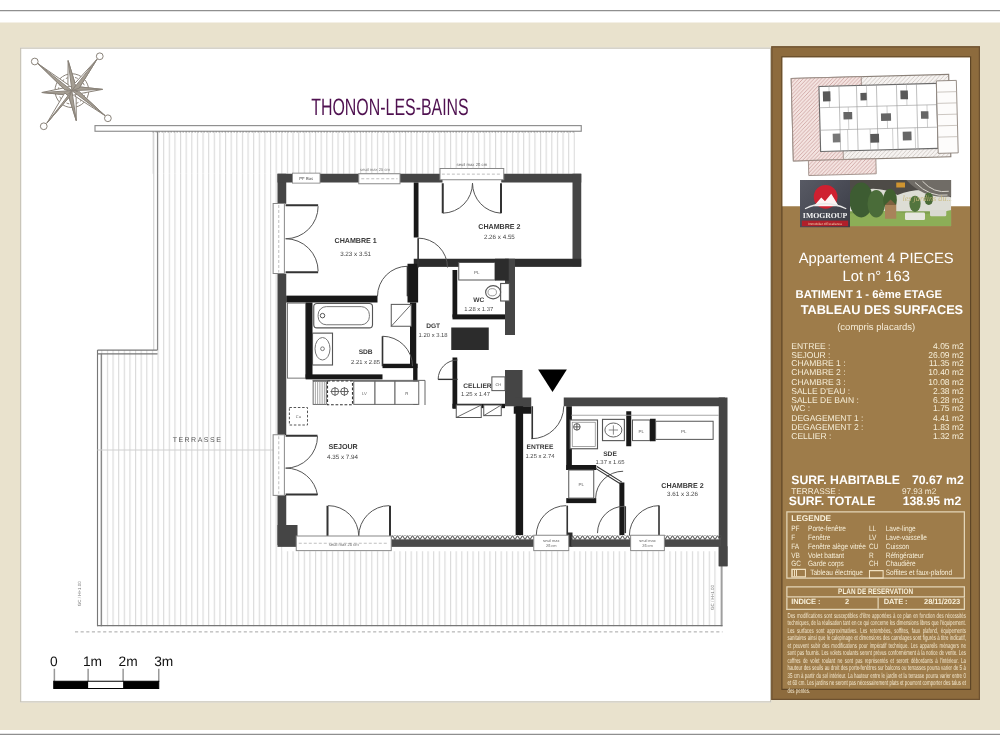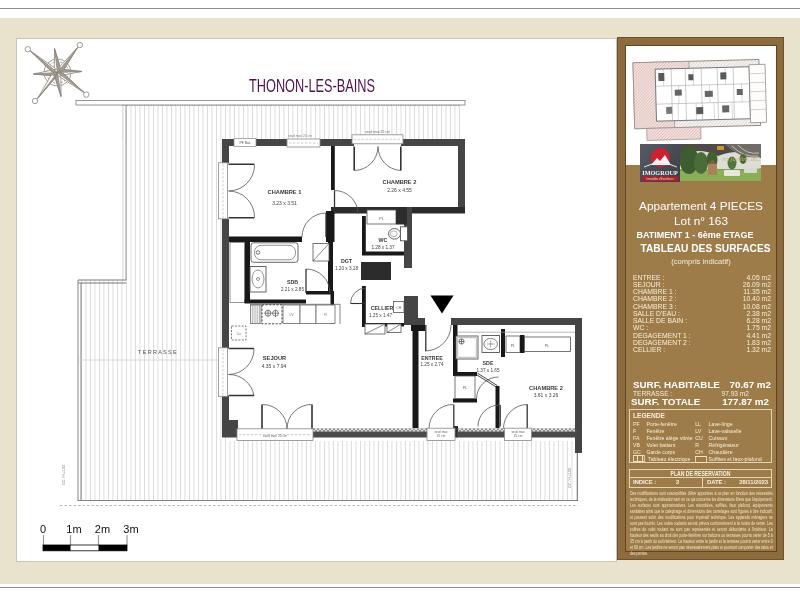--- a/index.html
+++ b/index.html
@@ -429,41 +429,41 @@
 <rect x="37" y="2" width="7" height="4" fill="#cf9430"></rect>
 <text x="42" y="17" font-size="6.5" fill="#c9b87a" font-style="italic" font-family="Liberation Serif,serif" opacity="0.9">les jardins du...</text>
 </svg>
 
 <div class="abs" style="left:626px;top:199px;width:150px;text-align:center;color:#ffffff;font-size:11.8px;line-height:14.5px;white-space:nowrap;">Appartement 4 PIECES<br>Lot n° 163</div>
 
 <div class="abs" style="left:626px;top:230px;width:138px;text-align:center;color:#ffffff;font-size:9px;font-weight:bold;white-space:nowrap;">BATIMENT 1 - 6ème ETAGE</div>
 
 <div class="abs" style="left:626px;top:243px;width:159px;text-align:center;color:#ffffff;font-size:10.2px;font-weight:bold;white-space:nowrap;">TABLEAU DES SURFACES</div>
 
-<div class="abs" style="left:626px;top:256.5px;width:150px;text-align:center;color:#f5ecd8;font-size:7.6px;">(compris indicatif)</div>
+<div class="abs" style="left:626px;top:256.5px;width:150px;text-align:center;color:#f5ecd8;font-size:7.6px;">(compris placards)</div>
 
 <div class="abs" style="left:633px;top:273.5px;width:138px;color:#f7efd9;font-size:6.8px;line-height:7.25px;">
     <div style="position:relative;height:7.25px;"><span>ENTREE :</span><span style="position:absolute;right:0;">4.05 m2</span></div>
     <div style="position:relative;height:7.25px;"><span>SEJOUR :</span><span style="position:absolute;right:0;">26.09 m2</span></div>
     <div style="position:relative;height:7.25px;"><span>CHAMBRE 1 :</span><span style="position:absolute;right:0;">11.35 m2</span></div>
     <div style="position:relative;height:7.25px;"><span>CHAMBRE 2 :</span><span style="position:absolute;right:0;">10.40 m2</span></div>
     <div style="position:relative;height:7.25px;"><span>CHAMBRE 3 :</span><span style="position:absolute;right:0;">10.08 m2</span></div>
     <div style="position:relative;height:7.25px;"><span>SALLE D'EAU :</span><span style="position:absolute;right:0;">2.38 m2</span></div>
     <div style="position:relative;height:7.25px;"><span>SALLE DE BAIN :</span><span style="position:absolute;right:0;">6.28 m2</span></div>
     <div style="position:relative;height:7.25px;"><span>WC :</span><span style="position:absolute;right:0;">1.75 m2</span></div>
     <div style="position:relative;height:7.25px;"><span>DEGAGEMENT 1 :</span><span style="position:absolute;right:0;">4.41 m2</span></div>
     <div style="position:relative;height:7.25px;"><span>DEGAGEMENT 2 :</span><span style="position:absolute;right:0;">1.83 m2</span></div>
     <div style="position:relative;height:7.25px;"><span>CELLIER :</span><span style="position:absolute;right:0;">1.32 m2</span></div>
   </div>
 
 <div class="abs" style="left:633px;top:379px;width:138px;color:#ffffff;font-size:9.8px;font-weight:bold;white-space:nowrap;">SURF. HABITABLE<span style="position:absolute;right:0;">70.67 m2</span></div>
 
 <div class="abs" style="left:633px;top:389.5px;width:138px;color:#f5ecd8;font-size:6.6px;">TERRASSE :<span style="position:absolute;right:22px;">97.93 m2</span></div>
 
-<div class="abs" style="left:631px;top:396px;width:138px;color:#ffffff;font-size:9.8px;font-weight:bold;white-space:nowrap;">SURF. TOTALE<span style="position:absolute;right:0;">177.87 m2</span></div>
+<div class="abs" style="left:631px;top:396px;width:138px;color:#ffffff;font-size:9.8px;font-weight:bold;white-space:nowrap;">SURF. TOTALE<span style="position:absolute;right:0;">138.95 m2</span></div>
 
 <div class="abs" style="left:629px;top:409px;width:143px;height:54px;border:1px solid #e3d5b8;box-sizing:border-box;color:#f7efd9;">
 <div style="font-size:6.6px;font-weight:bold;margin:1.5px 0 1px 3px;">LEGENDE</div>
 <div style="position:relative;font-size:6.2px;line-height:7.0px;margin-left:3px;width:168px;transform:scaleX(0.84);transform-origin:0 0;">
 <div><span style="display:inline-block;width:16px;">PF</span><span>Porte-fenêtre</span><span style="position:absolute;left:74px;">LL</span><span style="position:absolute;left:90px;">Lave-linge</span></div>
 <div><span style="display:inline-block;width:16px;">F</span><span>Fenêtre</span><span style="position:absolute;left:74px;">LV</span><span style="position:absolute;left:90px;">Lave-vaisselle</span></div>
 <div><span style="display:inline-block;width:16px;">FA</span><span>Fenêtre alège vitrée</span><span style="position:absolute;left:74px;">CU</span><span style="position:absolute;left:90px;">Cuisson</span></div>
 <div><span style="display:inline-block;width:16px;">VB</span><span>Volet battant</span><span style="position:absolute;left:74px;">R</span><span style="position:absolute;left:90px;">Réfrigérateur</span></div>
 <div><span style="display:inline-block;width:16px;">GC</span><span>Garde corps</span><span style="position:absolute;left:74px;">CH</span><span style="position:absolute;left:90px;">Chaudière</span></div>
 <div style="height:8px;"><span style="display:inline-block;width:12px;height:5px;border:0.5px solid #f0e0c0;background:repeating-linear-gradient(90deg,#f0e0c0 0,#f0e0c0 0.5px,transparent 0.5px,transparent 2px);vertical-align:middle;"></span><span style="margin-left:4px;">Tableau électrique</span><span style="position:absolute;left:74px;display:inline-block;width:12px;height:5px;border:0.5px solid #f0e0c0;margin-top:1px;"></span><span style="position:absolute;left:90px;">Soffites et faux-plafond</span></div>

